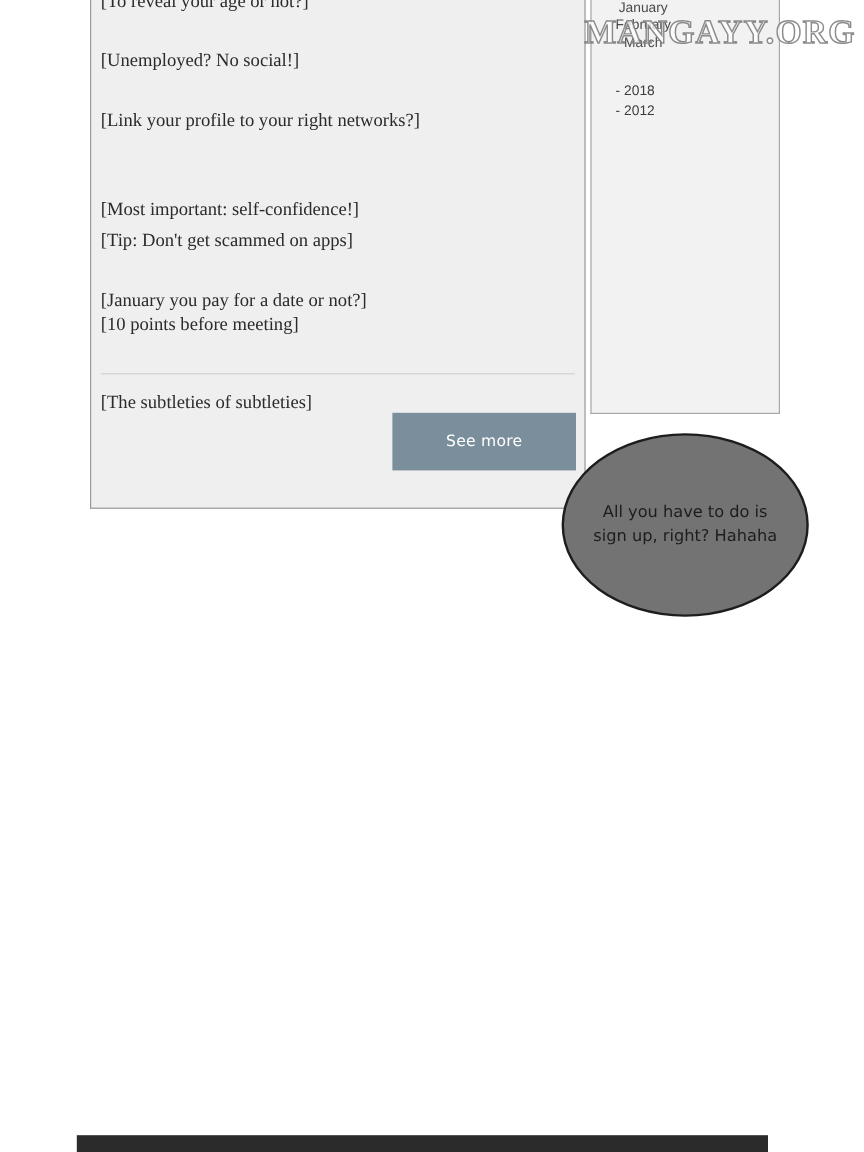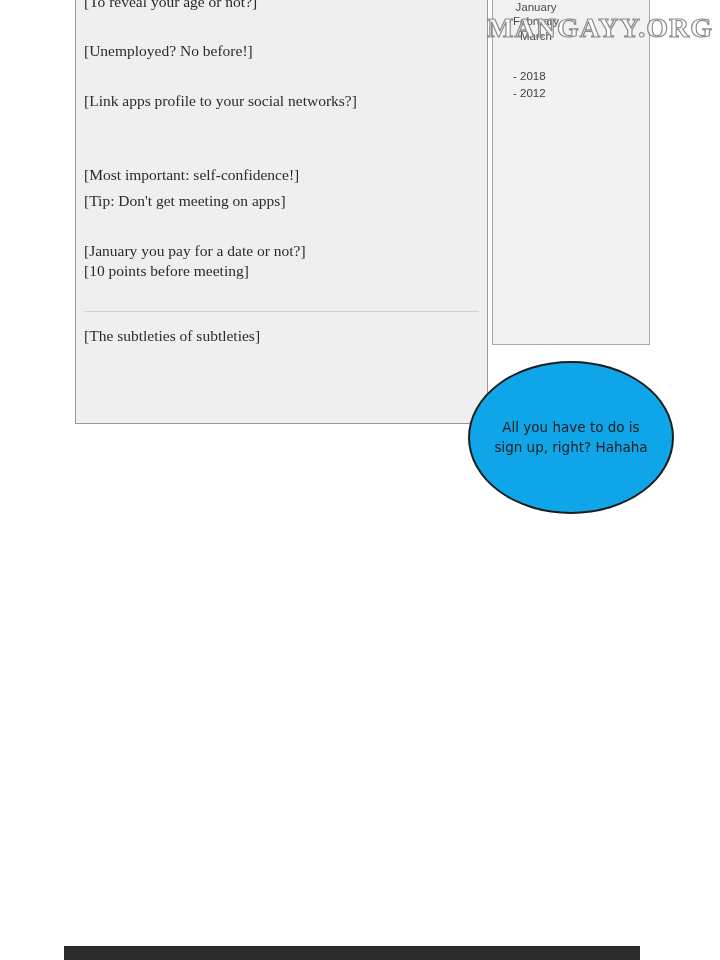--- a/index.html
+++ b/index.html
@@ -130,21 +130,21 @@
 
   
   #speech-bubble {
     position: absolute;
     left: 468px;
     top: 361px;
     width: 206px;
     height: 153px;
     border: 2px solid #1d1d1d;
     border-radius: 50%;
-    background: #0ea5e9;
+    background: #737373;
     display: flex;
     align-items: center;
     justify-content: center;
     box-sizing: border-box;
   }
   #speech-bubble .bubble-text {
     font-family: "DejaVu Sans", sans-serif;
     font-size: 13.5px;
     color: #1d1d1d;
     text-align: center;
@@ -162,29 +162,30 @@
     height: 14px;
     background: #2b2b2b;
   }
 </style>
 </head>
 <body>
 
 <div id="article-panel">
   <div class="topic-list">
     <div class="topic-item" id="topic-0">[To reveal your age or not?]</div>
-    <div class="topic-item" id="topic-1">[Unemployed? No before!]</div>
-    <div class="topic-item" id="topic-2">[Link apps profile to your social networks?]</div>
+    <div class="topic-item" id="topic-1">[Unemployed? No social!]</div>
+    <div class="topic-item" id="topic-2">[Link your profile to your right networks?]</div>
     <div class="topic-item" id="topic-3">[Most important: self-confidence!]</div>
-    <div class="topic-item" id="topic-4">[Tip: Don't get meeting on apps]</div>
+    <div class="topic-item" id="topic-4">[Tip: Don't get scammed on apps]</div>
     <div class="topic-item" id="topic-5">[January you pay for a date or not?]</div>
     <div class="topic-item" id="topic-6">[10 points before meeting]</div>
     <div class="topic-item" id="topic-7">[The subtleties of subtleties]</div>
   </div>
   <div id="list-divider"></div>
+  <div id="see-more-button">See more</div>
 </div>
 
 <div id="side-panel">
   <div class="months" style="white-space: pre-line; text-align: center;">January
 February
 March</div>
   <div class="years" style="white-space: pre-line;">- 2018
 - 2012</div>
 </div>
 

